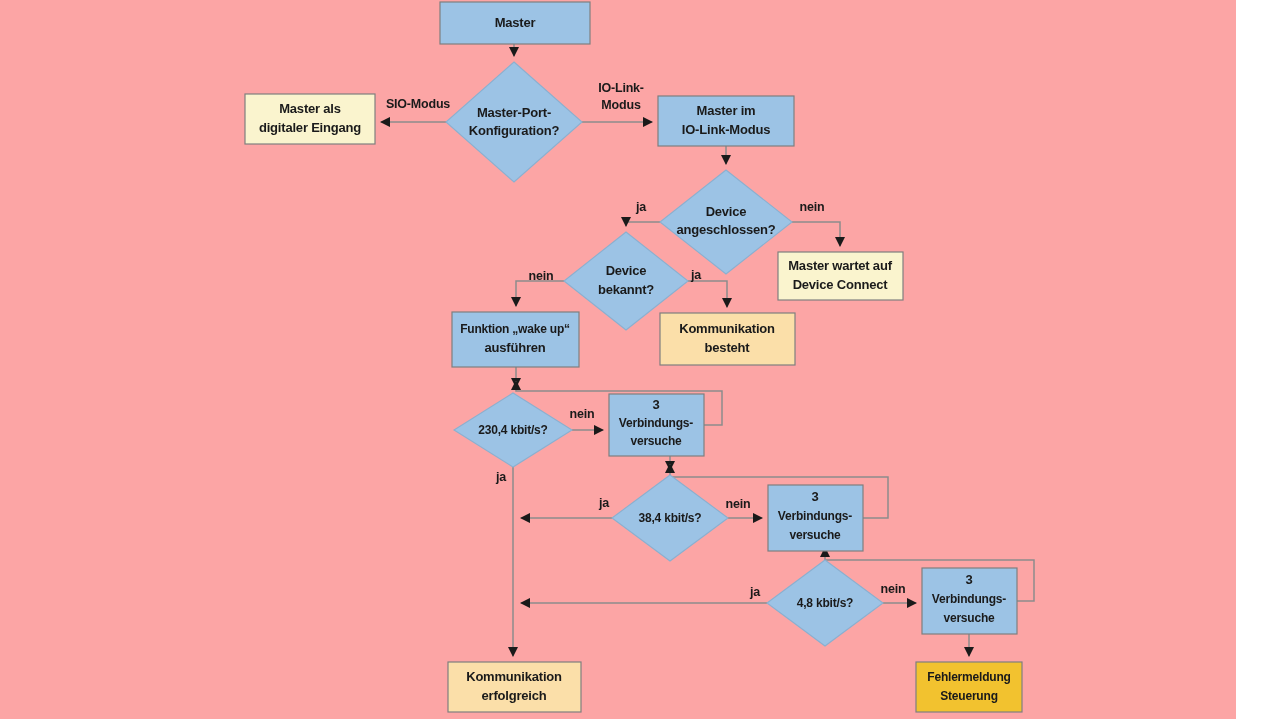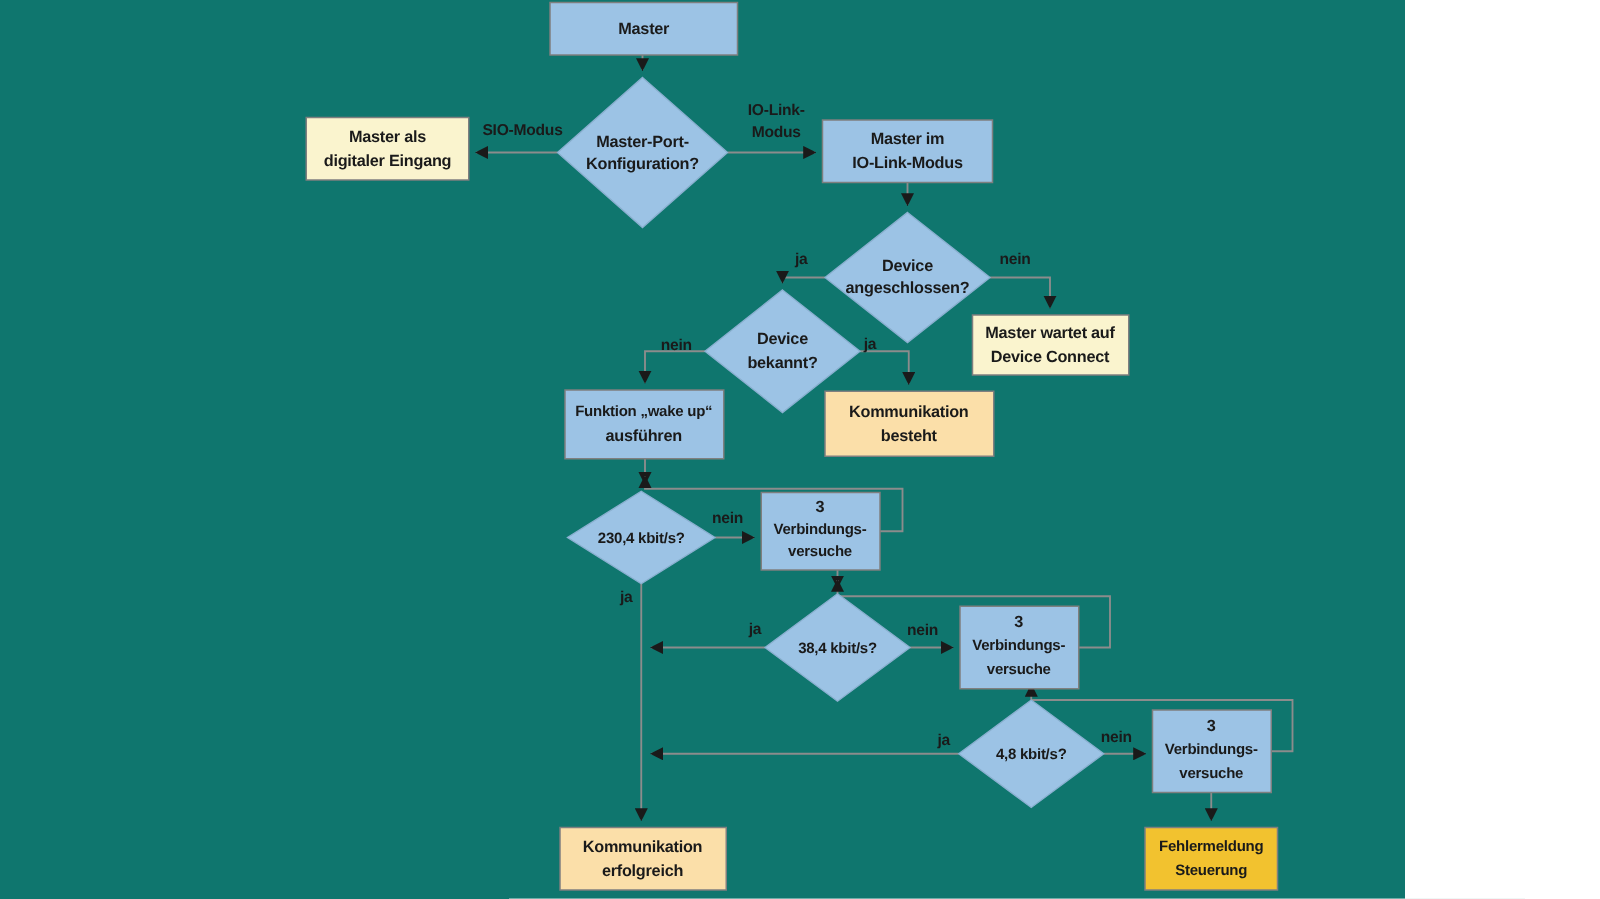--- a/index.html
+++ b/index.html
@@ -8,23 +8,23 @@
     background: #ffffff;
   }
   body {
     width: 1280px;
     height: 719px;
     font-family: "Liberation Sans", sans-serif;
     overflow: hidden;
   }
   #flow-root {
     position: relative;
-    width: 1124px;
+    width: 1236px;
     height: 719px;
-    background: #0f766e;
+    background: #fca5a5;
   }
   svg#flow-svg {
     position: absolute;
     left: 0;
     top: 0;
     width: 1280px;
     height: 719px;
     display: block;
   }
   .node-label {

